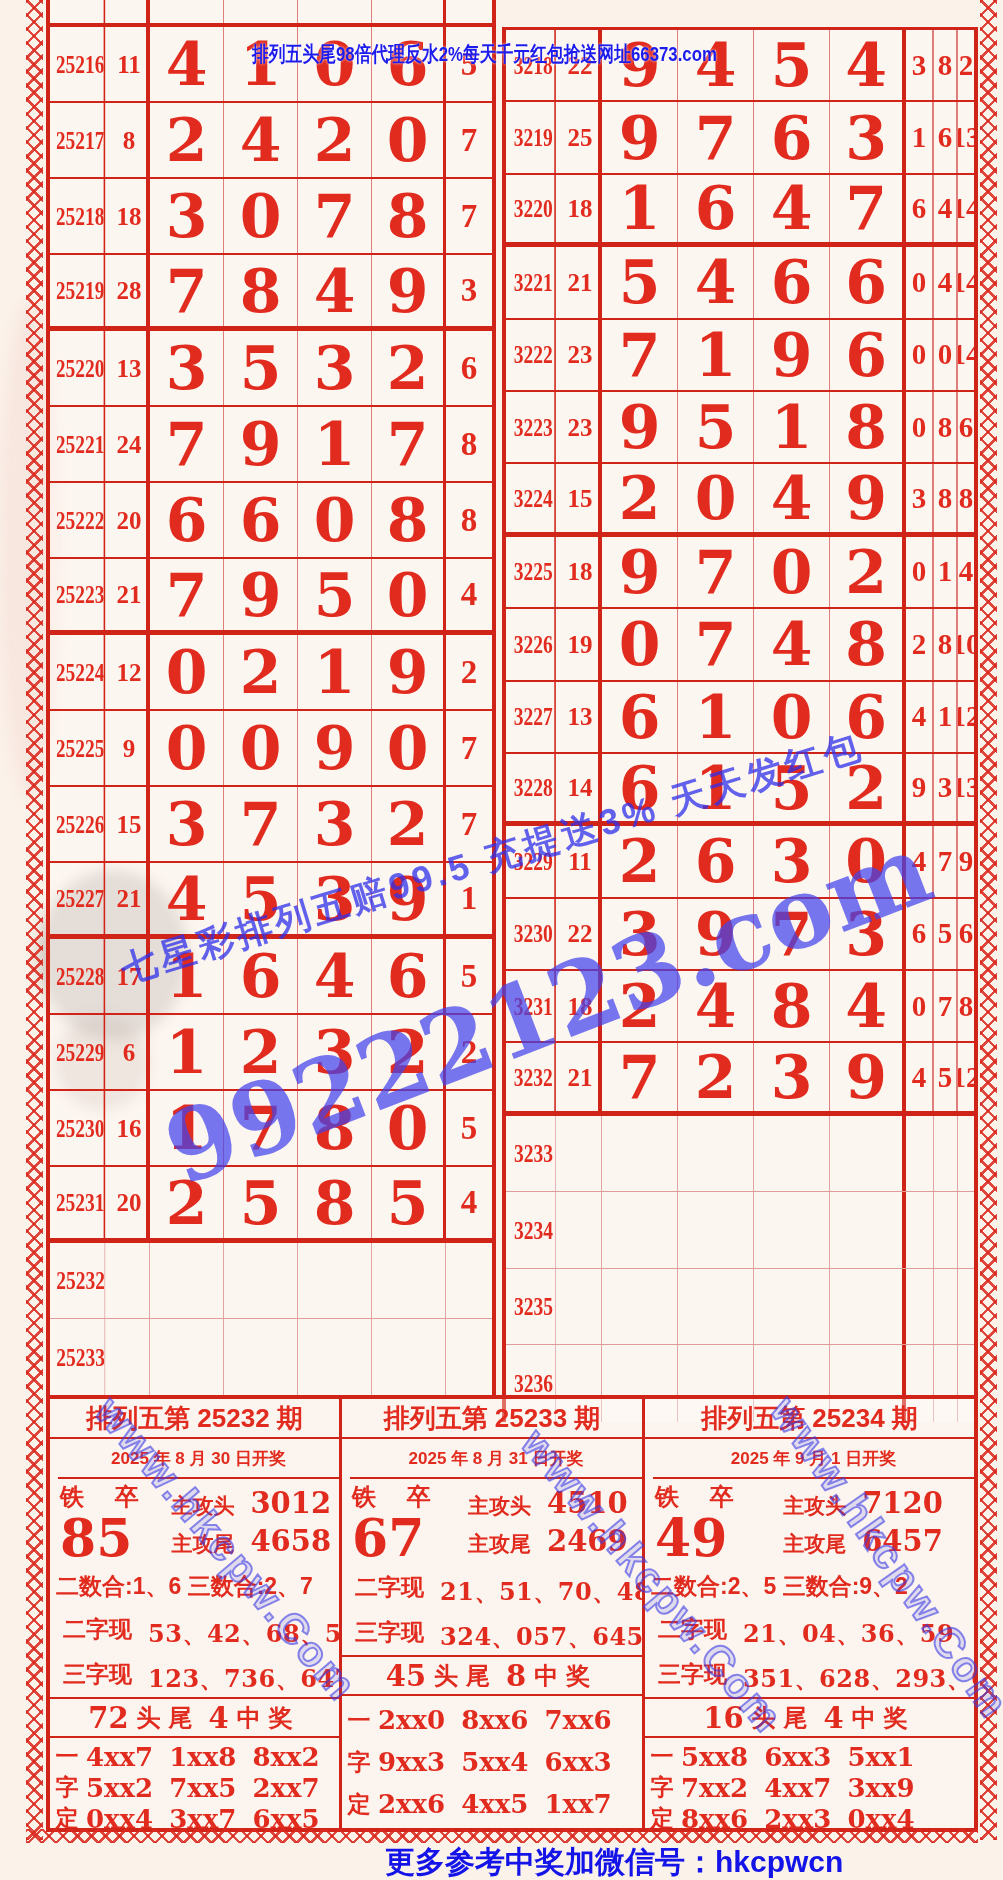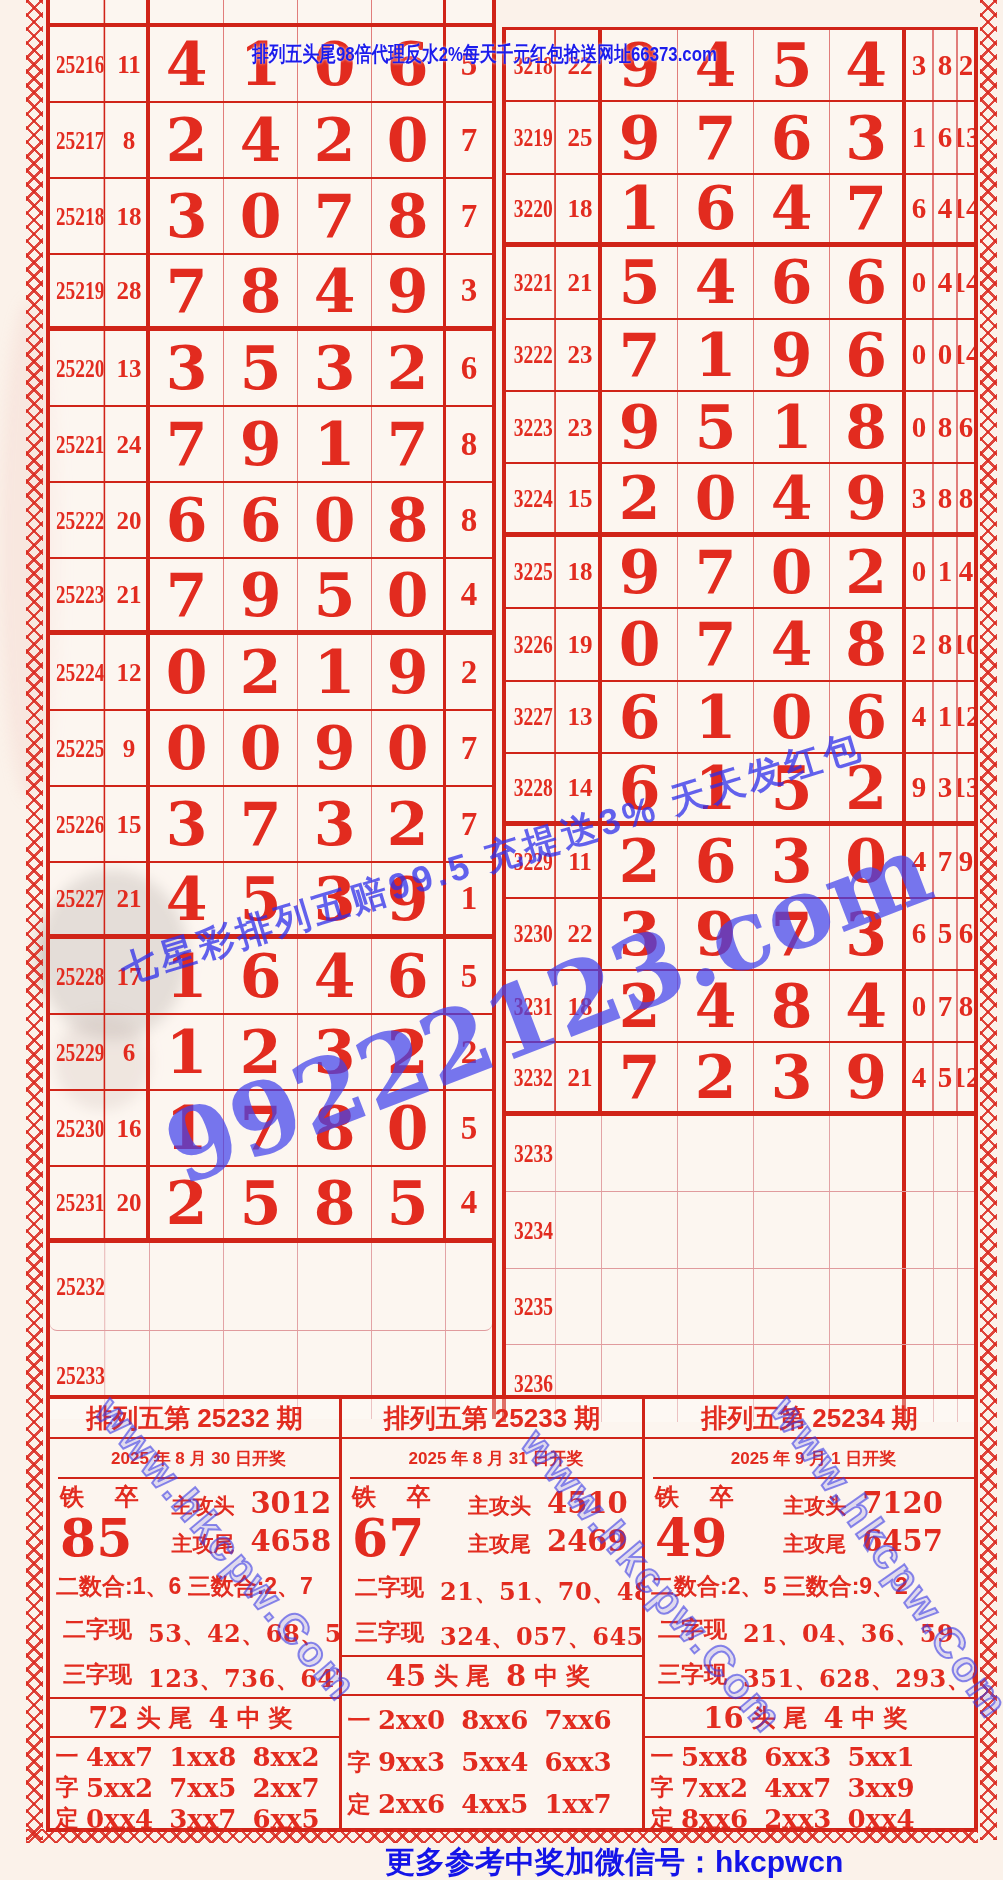--- a/index.html
+++ b/index.html
@@ -33,21 +33,21 @@
   
   .table{position:absolute;box-sizing:border-box;background:rgba(255,252,250,.4);}
   .ltable{left:46px;top:0;width:450px;border-left:4px solid var(--line);border-right:4px solid var(--line);}
   .rtable{left:502px;top:3px;width:476px;border-left:4px solid var(--line);border-right:4px solid var(--line);border-top:3px solid var(--line);margin-top:24px;}
 
   .lrow,.rrow{display:grid;box-sizing:border-box;border-bottom:2px solid var(--line);}
   .lrow{grid-template-columns:62px 38px 74px 74px 74px 74px 1fr;height:76px;}
   .rrow{grid-template-columns:56px 40px 76px 76px 76px 76px 28px 24px 1fr;height:72.4px;}
   .lrow.partial{height:27px;border-bottom:4px solid var(--line);}
   .sep{border-bottom:5px solid var(--line) !important;}
-  .lrow.empty{height:88px;border-radius:7px;}
+  .lrow.empty{height:76px;}
   .rrow.empty{height:76.5px;}
   .lrow:last-child,.rrow:last-child{border-bottom:none;}
 
   .cell{
     display:flex;align-items:center;justify-content:center;
     color:var(--red);box-sizing:border-box;overflow:hidden;line-height:1;
   }
   .c-period{border-right:2px solid var(--line);font-family:"Liberation Serif",serif;
     font-weight:bold;font-size:25px;transform:scaleX(.78);}
   .c-num{border-right:4px solid var(--line);font-family:"Liberation Serif",serif;

